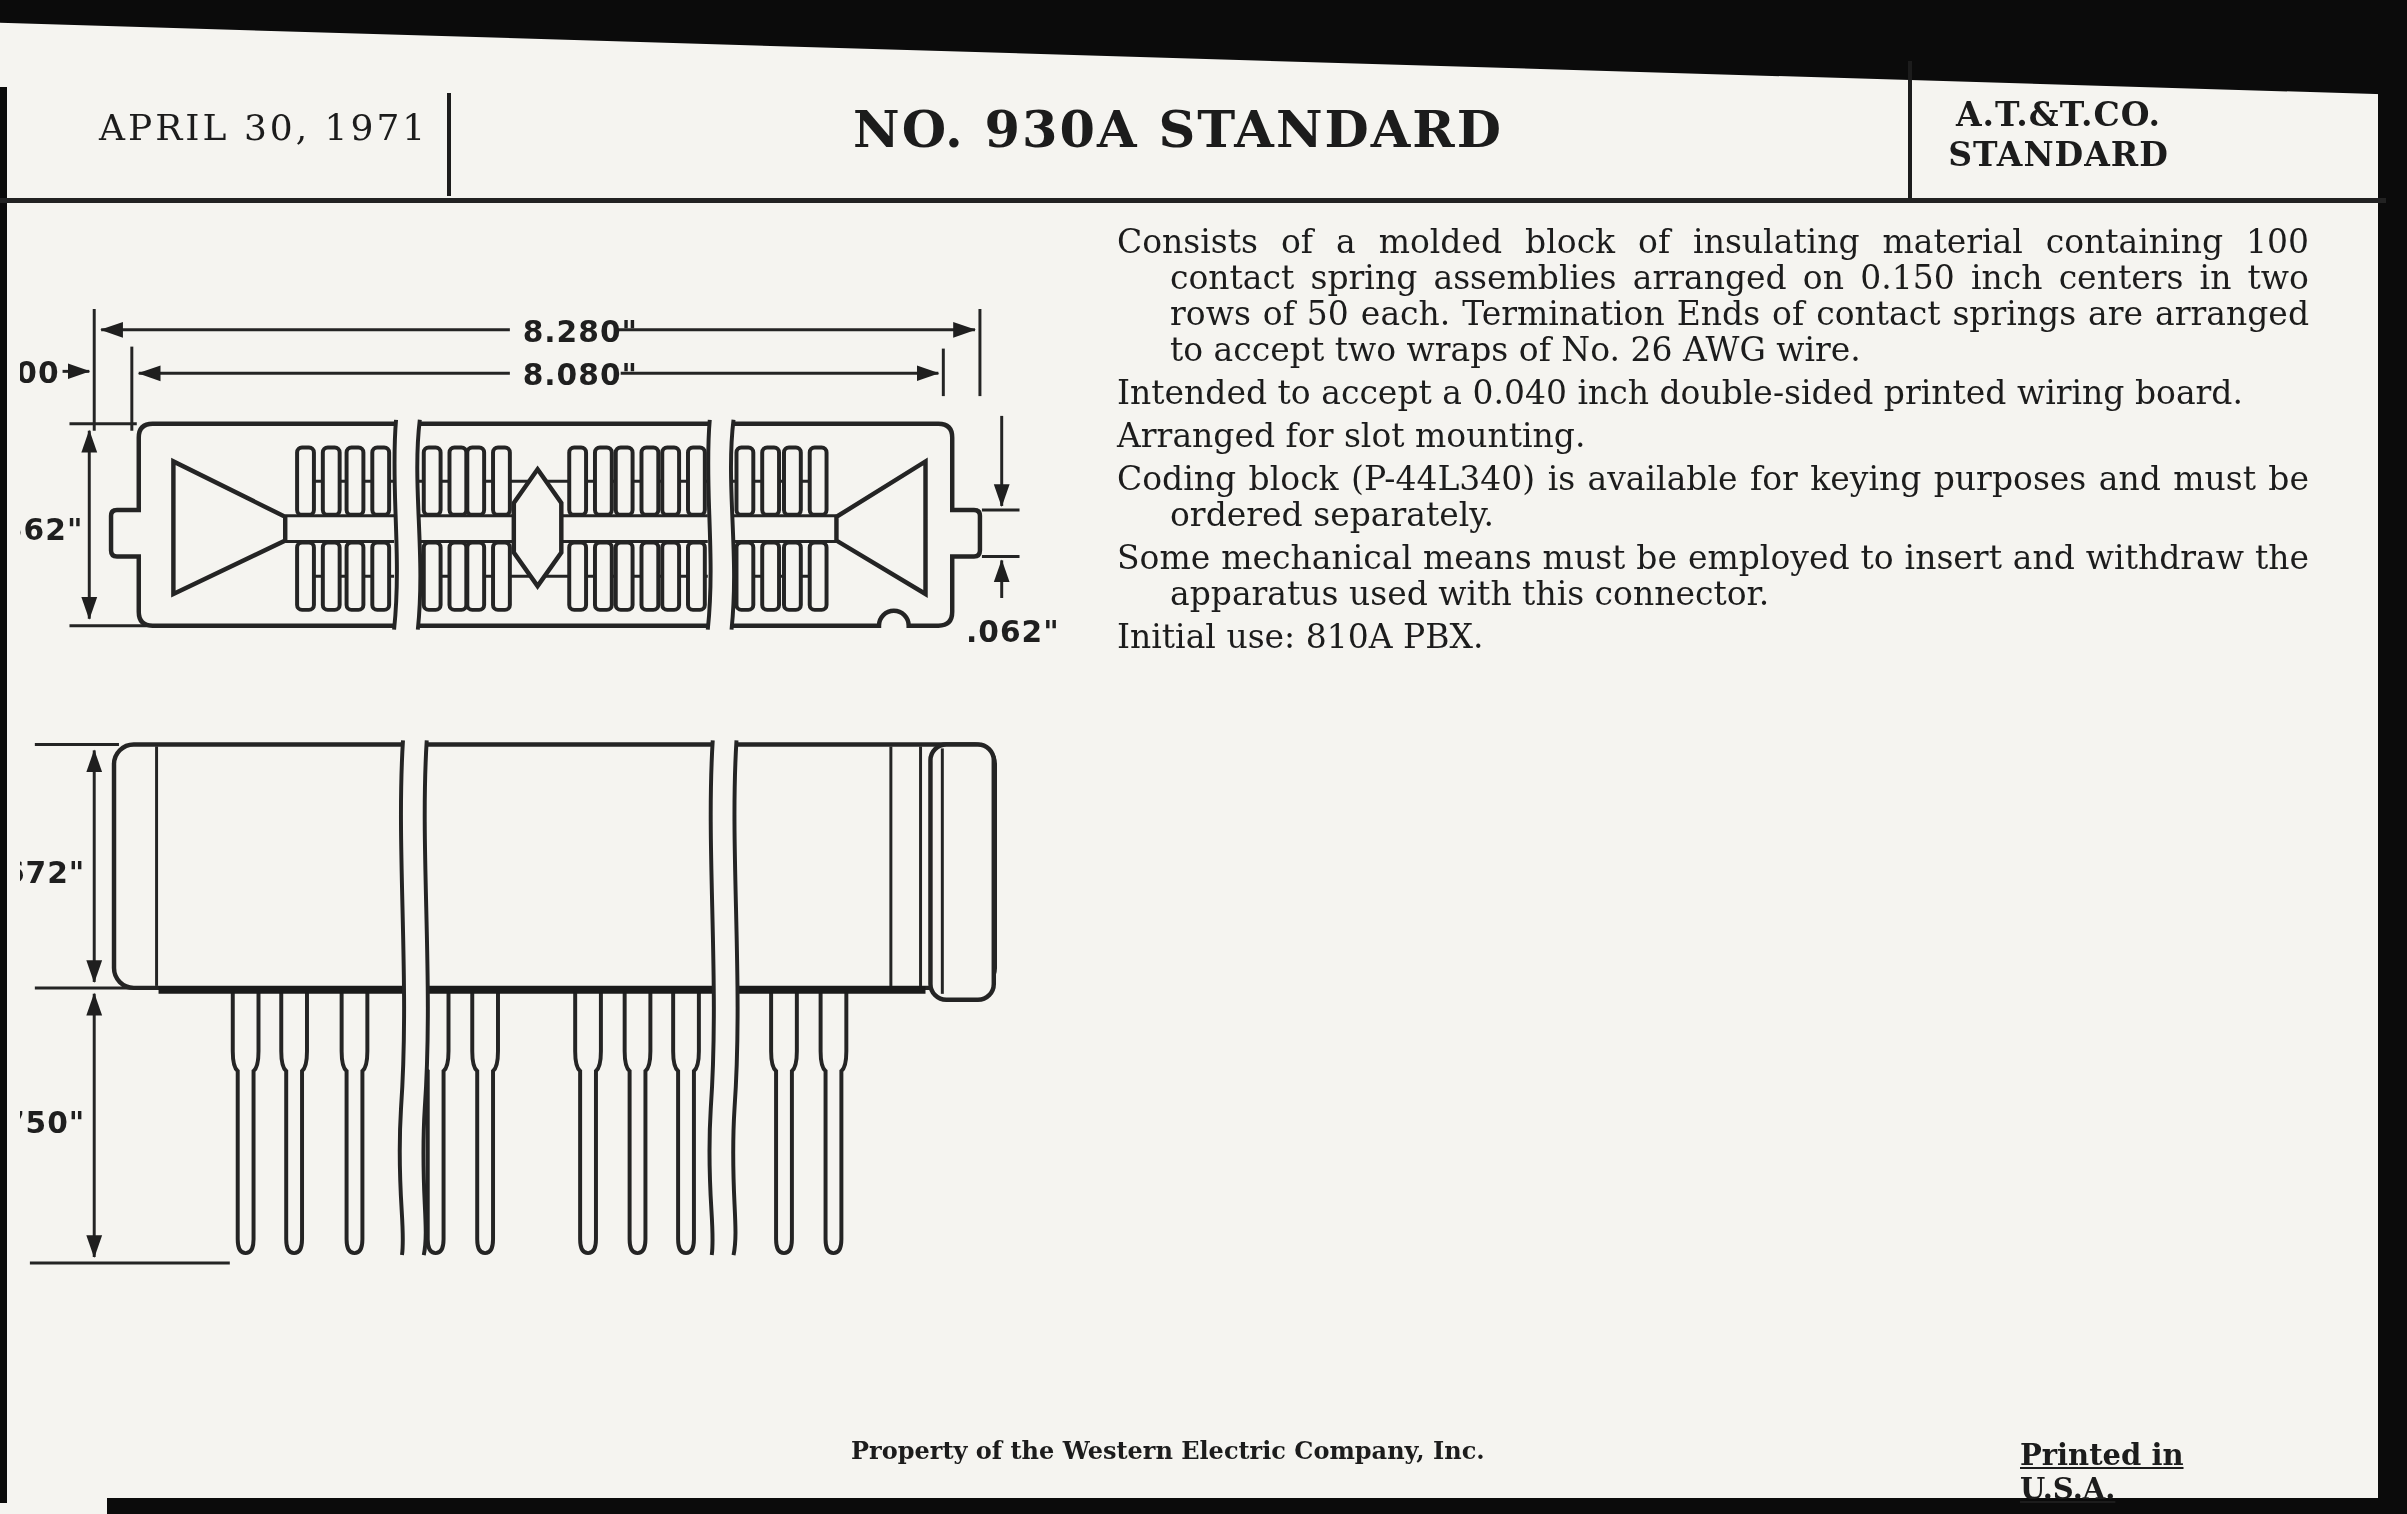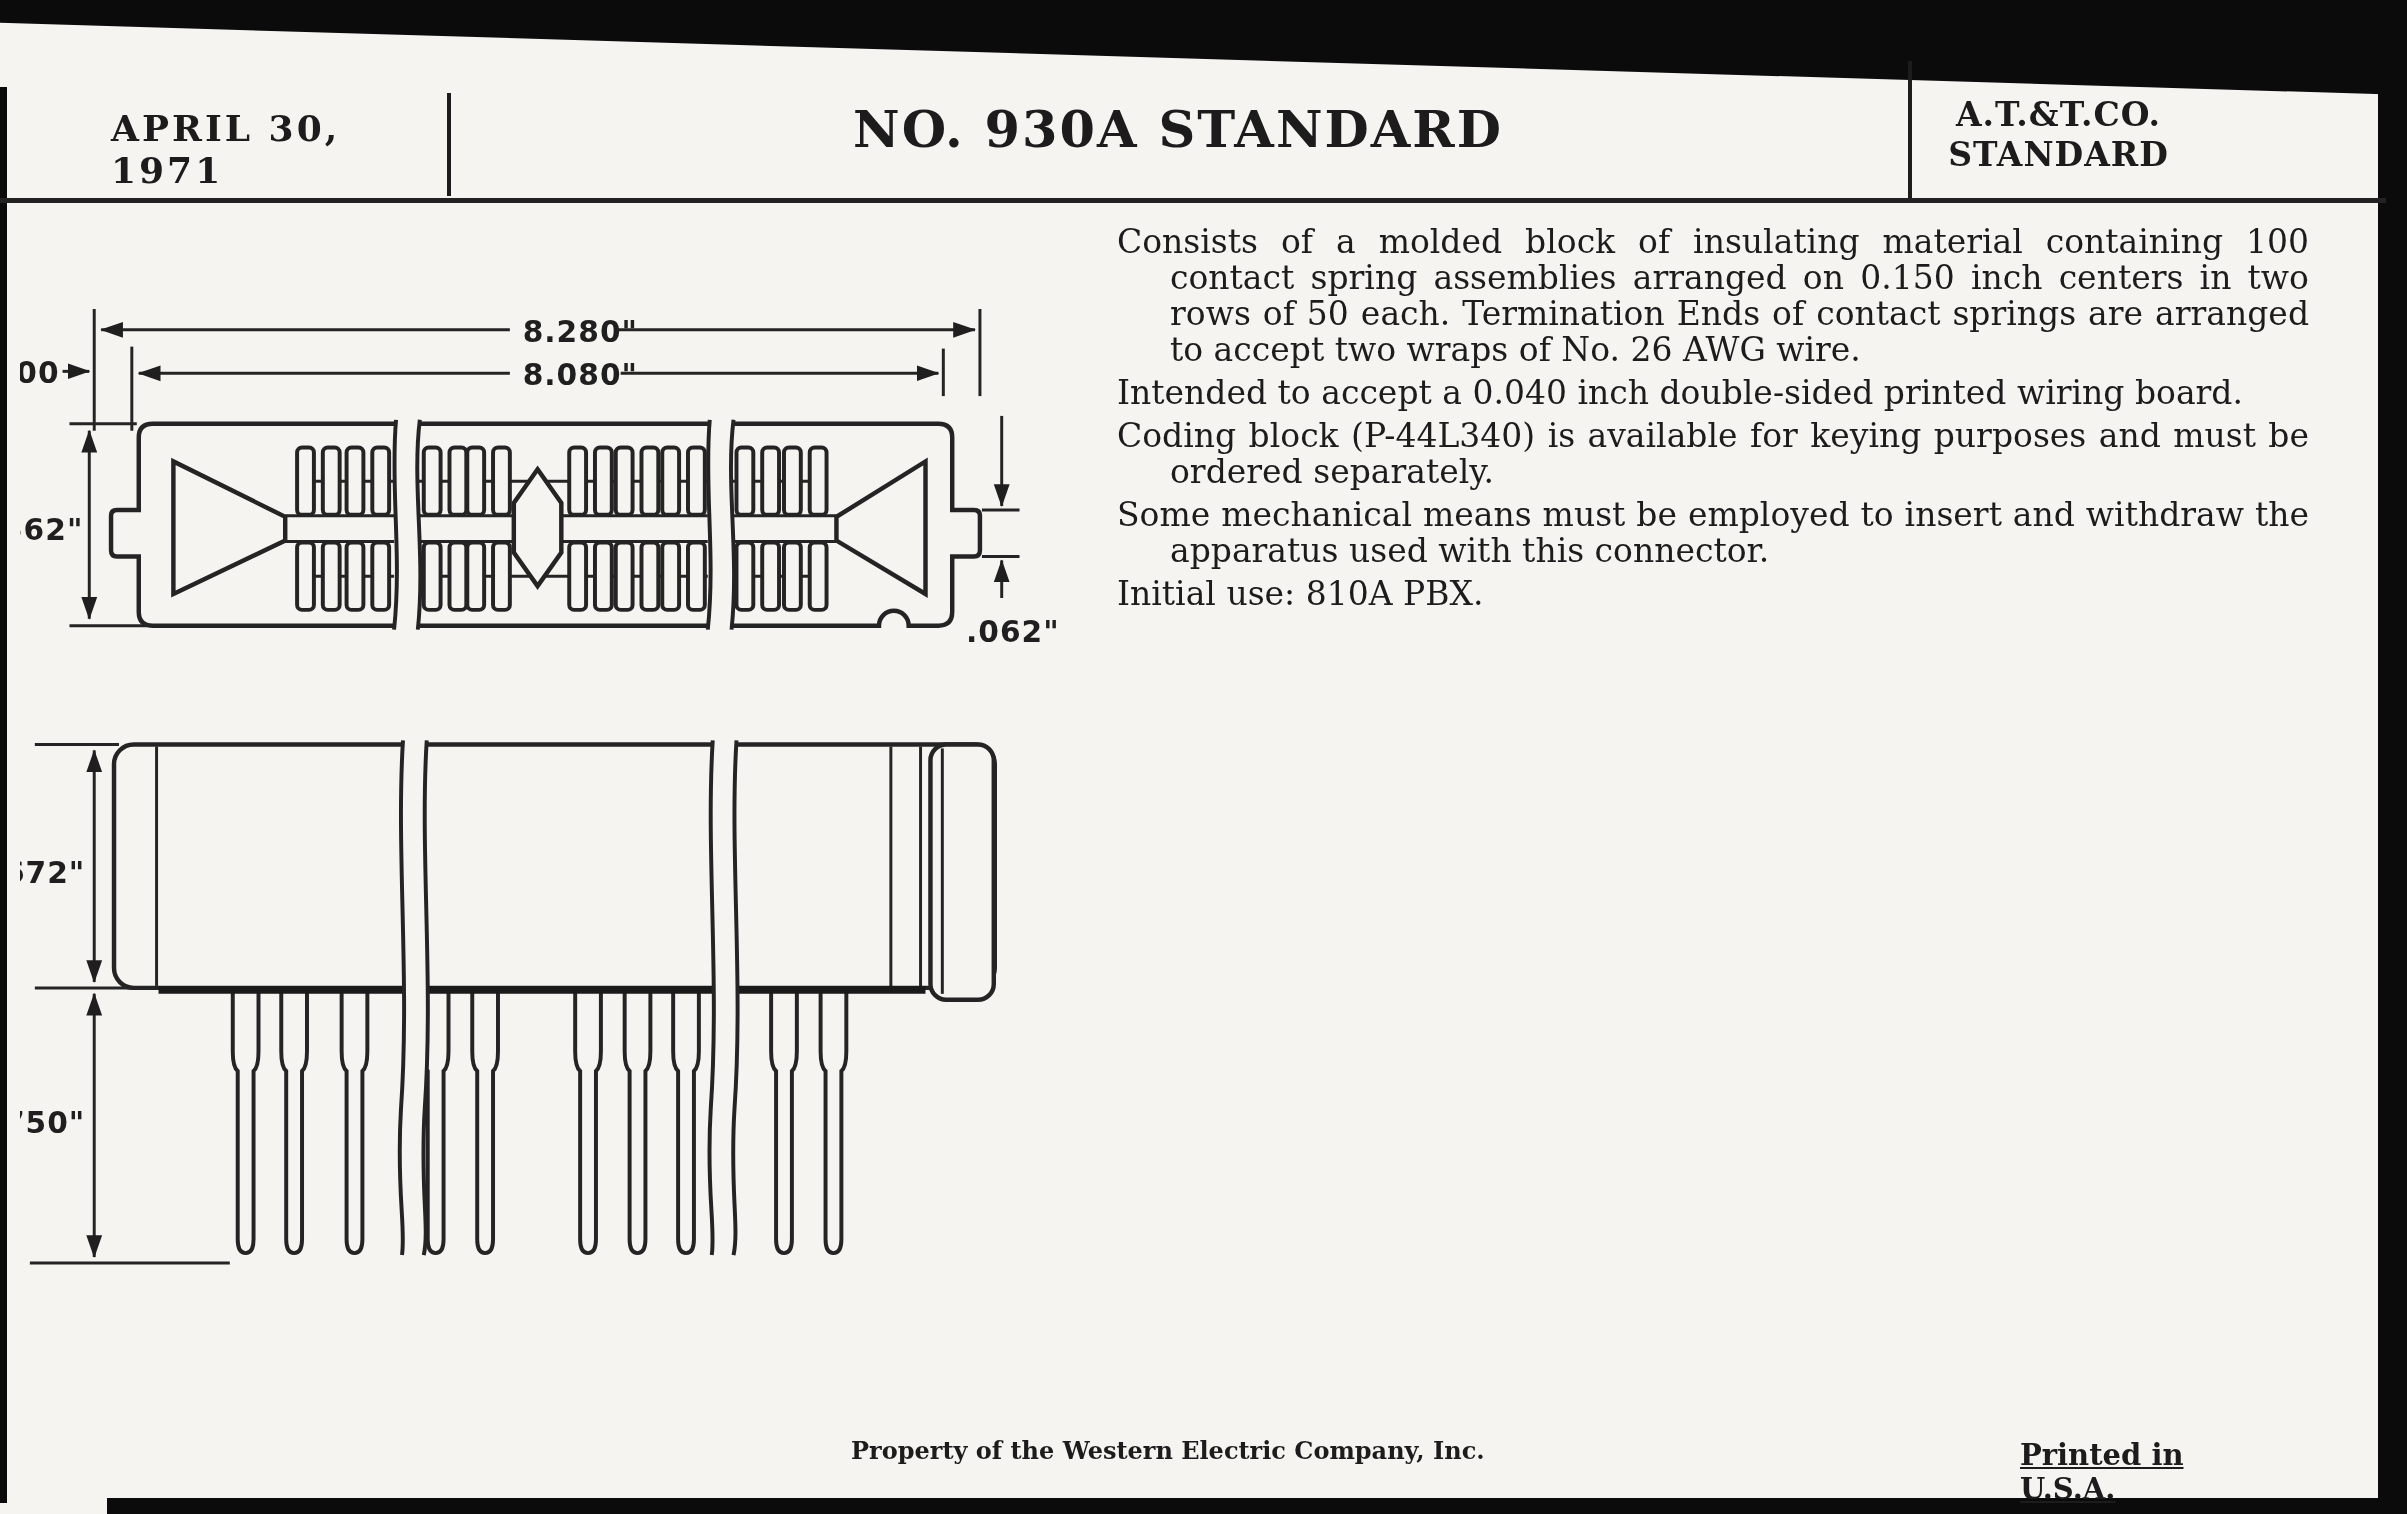--- a/index.html
+++ b/index.html
@@ -12,21 +12,21 @@
   
   .band{position:absolute;background:#0b0b0b;}
   .band-top{left:0;top:0;width:2408px;height:95px;
     clip-path:polygon(0 0,100% 0,100% 100%,0 24%);}
   .band-right{left:2378px;top:40px;width:30px;height:1475px;}
   .band-bottom{left:107px;top:1498px;width:2301px;height:17px;}
   .band-left{left:0;top:87px;width:7px;height:1416px;}
 
   
   .hdr-date{position:absolute;left:99px;top:107px;width:356px;
-    font-size:36px;font-weight:bold;letter-spacing:3px;margin-left:12px;}
+    font-size:36px;font-weight:normal;letter-spacing:3px;}
   .hdr-divider{position:absolute;width:4px;background:#1c1c1c;}
   .hdr-div-l{left:447px;top:93px;height:103px;}
   .hdr-div-r{left:1908px;top:61px;height:142px;}
   .hdr-title{position:absolute;left:693px;top:99px;width:970px;text-align:center;
     font-size:51px;font-weight:bold;letter-spacing:2px;}
   .hdr-org{position:absolute;left:1910px;top:95px;width:297px;text-align:center;
     font-size:33px;font-weight:bold;letter-spacing:1px;line-height:40px;}
   .hdr-rule{position:absolute;left:0;top:198px;width:2386px;height:5px;background:#222;}
 
   
@@ -64,20 +64,21 @@
 <div class="hdr-divider hdr-div-r"></div>
 <div class="hdr-org">
   <div>A.T.&amp;T.CO.</div>
   <div>STANDARD</div>
 </div>
 <div class="hdr-rule"></div>
 
 <div class="spec">
   <p>Consists of a molded block of insulating material containing 100 contact spring assemblies arranged on 0.150 inch centers in two rows of 50 each. Termination Ends of contact springs are arranged to accept two wraps of No. 26 AWG wire.</p>
   <p>Intended to accept a 0.040 inch double-sided printed wiring board.</p>
+  <p>Arranged for slot mounting.</p>
   <p>Coding block (P-44L340) is available for keying purposes and must be ordered separately.</p>
   <p>Some mechanical means must be employed to insert and withdraw the apparatus used with this connector.</p>
   <p>Initial use: 810A PBX.</p>
 </div>
 
 <svg class="diagram" width="1049" height="1000" viewBox="20 290 1060 1010">
   <defs>
     <marker id="arrow" viewBox="0 0 24 18" markerWidth="24" markerHeight="18" refX="22" refY="9" orient="auto-start-reverse" markerUnits="userSpaceOnUse">
       <path d="M0,1 L23,9 L0,17 Z" fill="#1f1f1f"></path>
     </marker>

